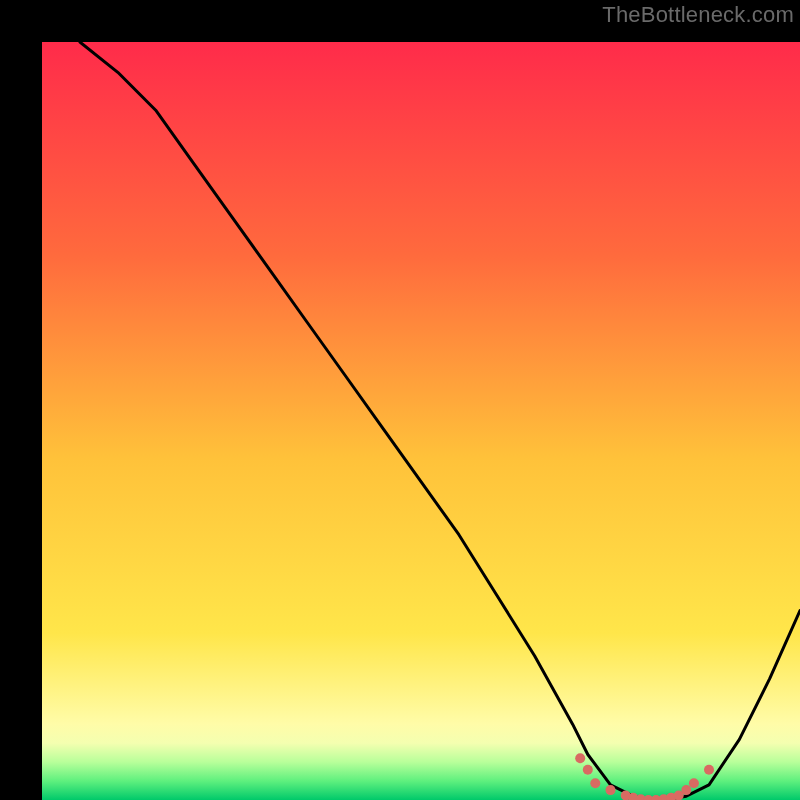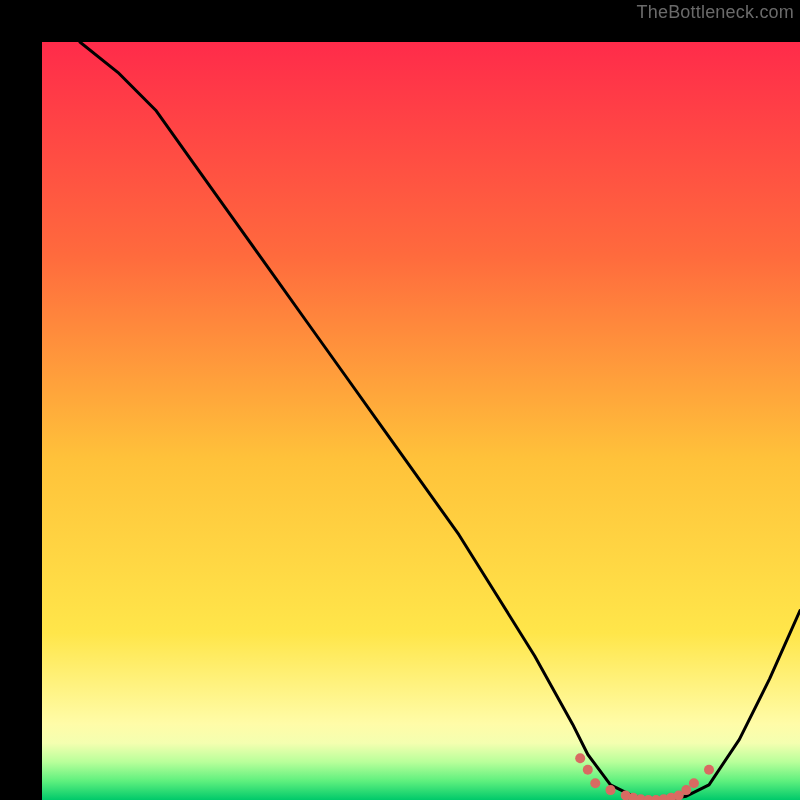--- a/index.html
+++ b/index.html
@@ -24,21 +24,21 @@
     left: 21px;
     top: 21px;
     width: 758px;
     height: 758px;
   }
   .watermark {
     position: absolute;
     top: 2px;
     right: 6px;
     color: #6a6a6a;
-    font-size: 18px;
+    font-size: 22px;
     font-weight: 500;
     letter-spacing: 0.2px;
   }
 </style>
 </head>
 <body>
 
 <div class="frame">
   <svg class="plot" viewBox="0 0 758 758" preserveAspectRatio="none">
     <defs>

